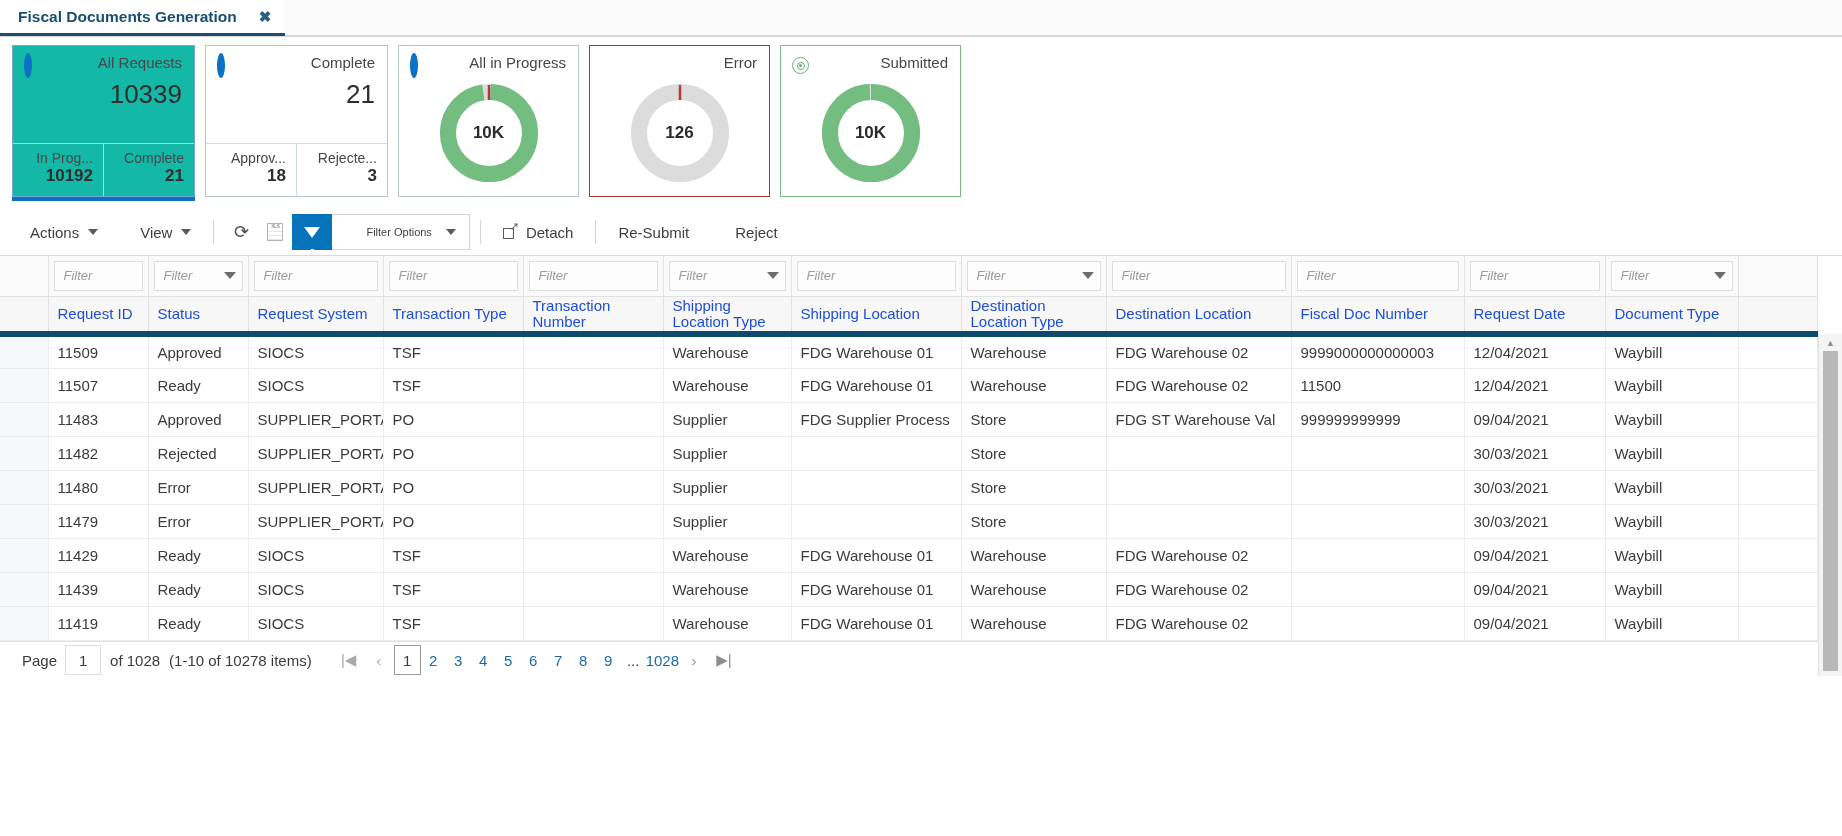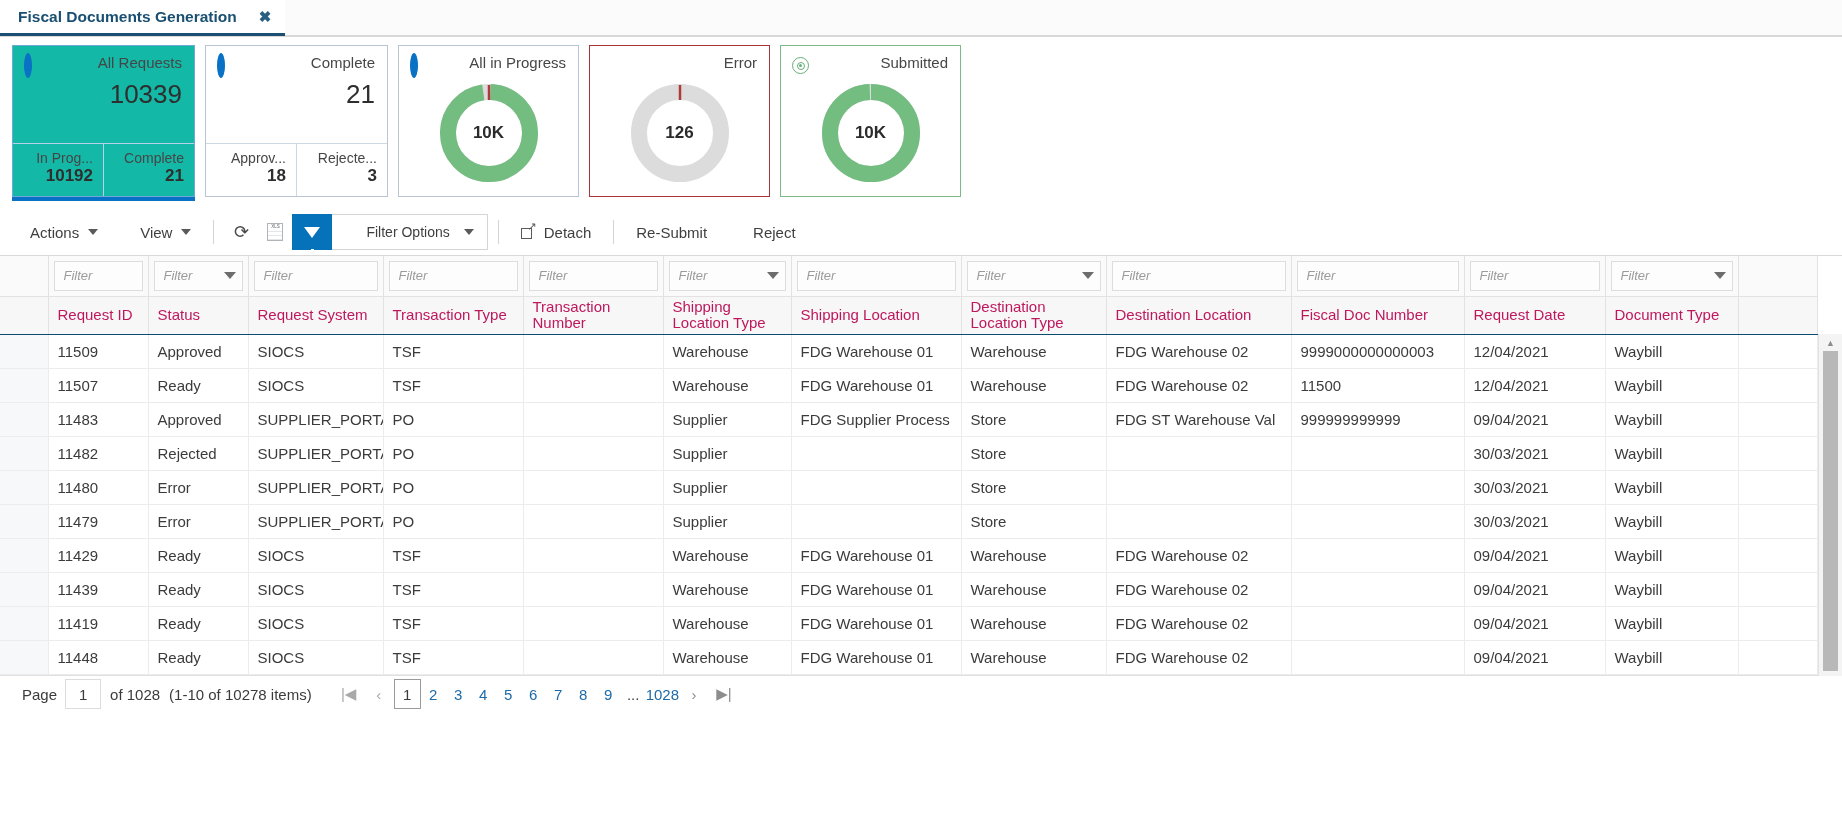--- a/index.html
+++ b/index.html
@@ -224,21 +224,21 @@
     width: 3px; height: 5px;
     background: #ffffff;
   }
   .filter-options {
     height: 36px;
     border: 1px solid #d5d5d5;
     border-left: none;
     display: flex; align-items: center;
     gap: 14px;
     padding: 0 13px 0 34px;
-    font-size: 14px; color: #3f3f3f;
+    font-size: 11px; color: #3f3f3f;
     background: #fff;
     cursor: pointer;
   }
   .tb-action {
     font-size: 15px; color: #3f3f3f;
     padding: 4px 12px;
     cursor: pointer;
     display: flex; align-items: center; gap: 8px;
   }
   .detach-icon {
@@ -296,25 +296,25 @@
   .fcaret {
     width: 0; height: 0;
     border-left: 6px solid transparent;
     border-right: 6px solid transparent;
     border-top: 7px solid #6d6d6d;
   }
 
   tr.headrow td {
     background: #f7f7f7;
     border-right: 1px solid #e2e2e2;
-    border-bottom: 1px solid #0c4a6e;
+    border-bottom: 6px solid #0c4a6e;
     height: 38px;
     padding: 0 9px;
     font-size: 15px;
-    color: #be185d;
+    color: #1d4ed8;
     vertical-align: middle;
     font-weight: normal;
     white-space: normal;
     line-height: 1.08;
   }
   tr.datarow td {
     border-right: 1px solid #ececec;
     border-bottom: 1px solid #ececec;
     height: 34px;
     padding: 0 9px;
@@ -767,36 +767,20 @@
           <td>Warehouse</td>
           <td>FDG Warehouse 02</td>
           <td></td>
           <td>09/04/2021</td>
           <td>Waybill</td>
           <td></td>
         </tr>
         <tr class="datarow">
           <td class="rowsel"></td>
           <td>11419</td>
-          <td>Ready</td>
-          <td>SIOCS</td>
-          <td>TSF</td>
-          <td></td>
-          <td>Warehouse</td>
-          <td>FDG Warehouse 01</td>
-          <td>Warehouse</td>
-          <td>FDG Warehouse 02</td>
-          <td></td>
-          <td>09/04/2021</td>
-          <td>Waybill</td>
-          <td></td>
-        </tr>
-        <tr class="datarow">
-          <td class="rowsel"></td>
-          <td>11448</td>
           <td>Ready</td>
           <td>SIOCS</td>
           <td>TSF</td>
           <td></td>
           <td>Warehouse</td>
           <td>FDG Warehouse 01</td>
           <td>Warehouse</td>
           <td>FDG Warehouse 02</td>
           <td></td>
           <td>09/04/2021</td>

